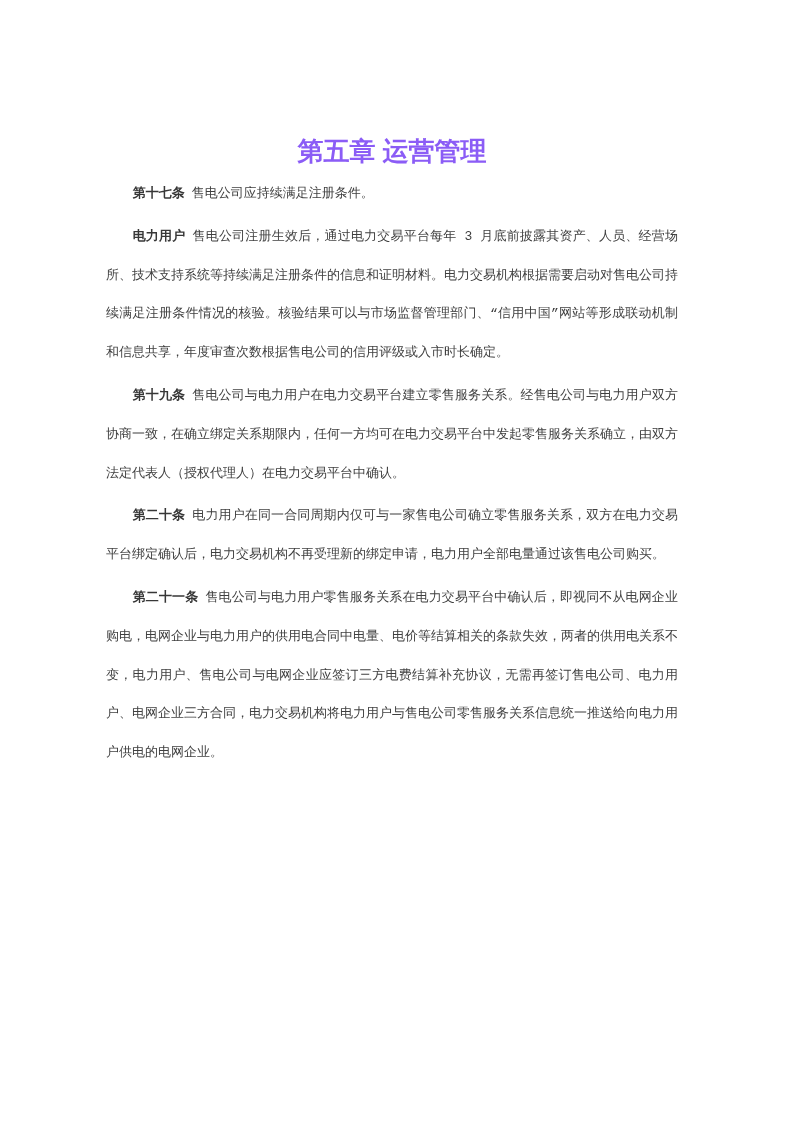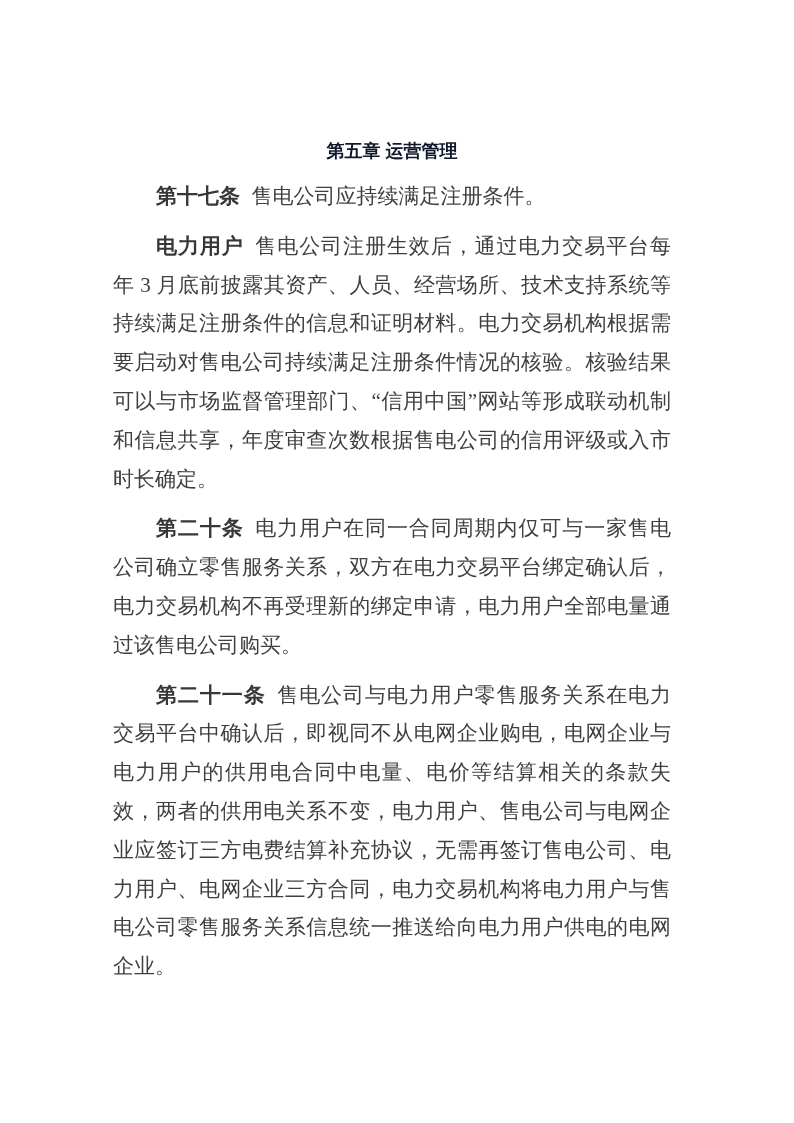--- a/index.html
+++ b/index.html
@@ -18,30 +18,30 @@
   .content {
     position: absolute;
     left: 102px;
     top: 136px;
     width: 580px;
     color: #3f3f3f;
   }
   .chapter-title {
     margin: 0 0 9px 0;
     font-family: "Liberation Sans", "DejaVu Sans", sans-serif;
-    font-size: 18px;
+    font-size: 26px;
     font-weight: 700;
     line-height: 30px;
     text-align: center;
-    color: #0f172a;
+    color: #8b5cf6;
   }
   .article {
-    margin: 11px;
-    font-family: Liberation Serif, serif;
-    font-size: 21px;
+    margin: 4px;
+    font-family: Liberation Mono, monospace;
+    font-size: 13px;
     line-height: 38.8px;
     text-align: justify;
     text-justify: inter-ideograph;
     text-indent: 2.05em;
     color: #3f3f3f;
     word-break: break-all;
   }
   .article-number {
     font-weight: 700;
     color: #373737;
@@ -53,19 +53,20 @@
 
 <div class="page">
   <div class="content">
 
     <h1 class="chapter-title">第五章 运营管理</h1>
 
     <p class="article"><span class="article-number">第十七条</span><span class="article-text">售电公司应持续满足注册条件。</span></p>
 
     <p class="article"><span class="article-number">电力用户</span><span class="article-text">售电公司注册生效后，通过电力交易平台每年 3 月底前披露其资产、人员、经营场所、技术支持系统等持续满足注册条件的信息和证明材料。电力交易机构根据需要启动对售电公司持续满足注册条件情况的核验。核验结果可以与市场监督管理部门、“信用中国”网站等形成联动机制和信息共享，年度审查次数根据售电公司的信用评级或入市时长确定。</span></p>
 
+    <p class="article"><span class="article-number">第十九条</span><span class="article-text">售电公司与电力用户在电力交易平台建立零售服务关系。经售电公司与电力用户双方协商一致，在确立绑定关系期限内，任何一方均可在电力交易平台中发起零售服务关系确立，由双方法定代表人（授权代理人）在电力交易平台中确认。</span></p>
 
     <p class="article"><span class="article-number">第二十条</span><span class="article-text">电力用户在同一合同周期内仅可与一家售电公司确立零售服务关系，双方在电力交易平台绑定确认后，电力交易机构不再受理新的绑定申请，电力用户全部电量通过该售电公司购买。</span></p>
 
     <p class="article"><span class="article-number">第二十一条</span><span class="article-text">售电公司与电力用户零售服务关系在电力交易平台中确认后，即视同不从电网企业购电，电网企业与电力用户的供用电合同中电量、电价等结算相关的条款失效，两者的供用电关系不变，电力用户、售电公司与电网企业应签订三方电费结算补充协议，无需再签订售电公司、电力用户、电网企业三方合同，电力交易机构将电力用户与售电公司零售服务关系信息统一推送给向电力用户供电的电网企业。</span></p>
 
   </div>
 </div>
 
 </body></html>

